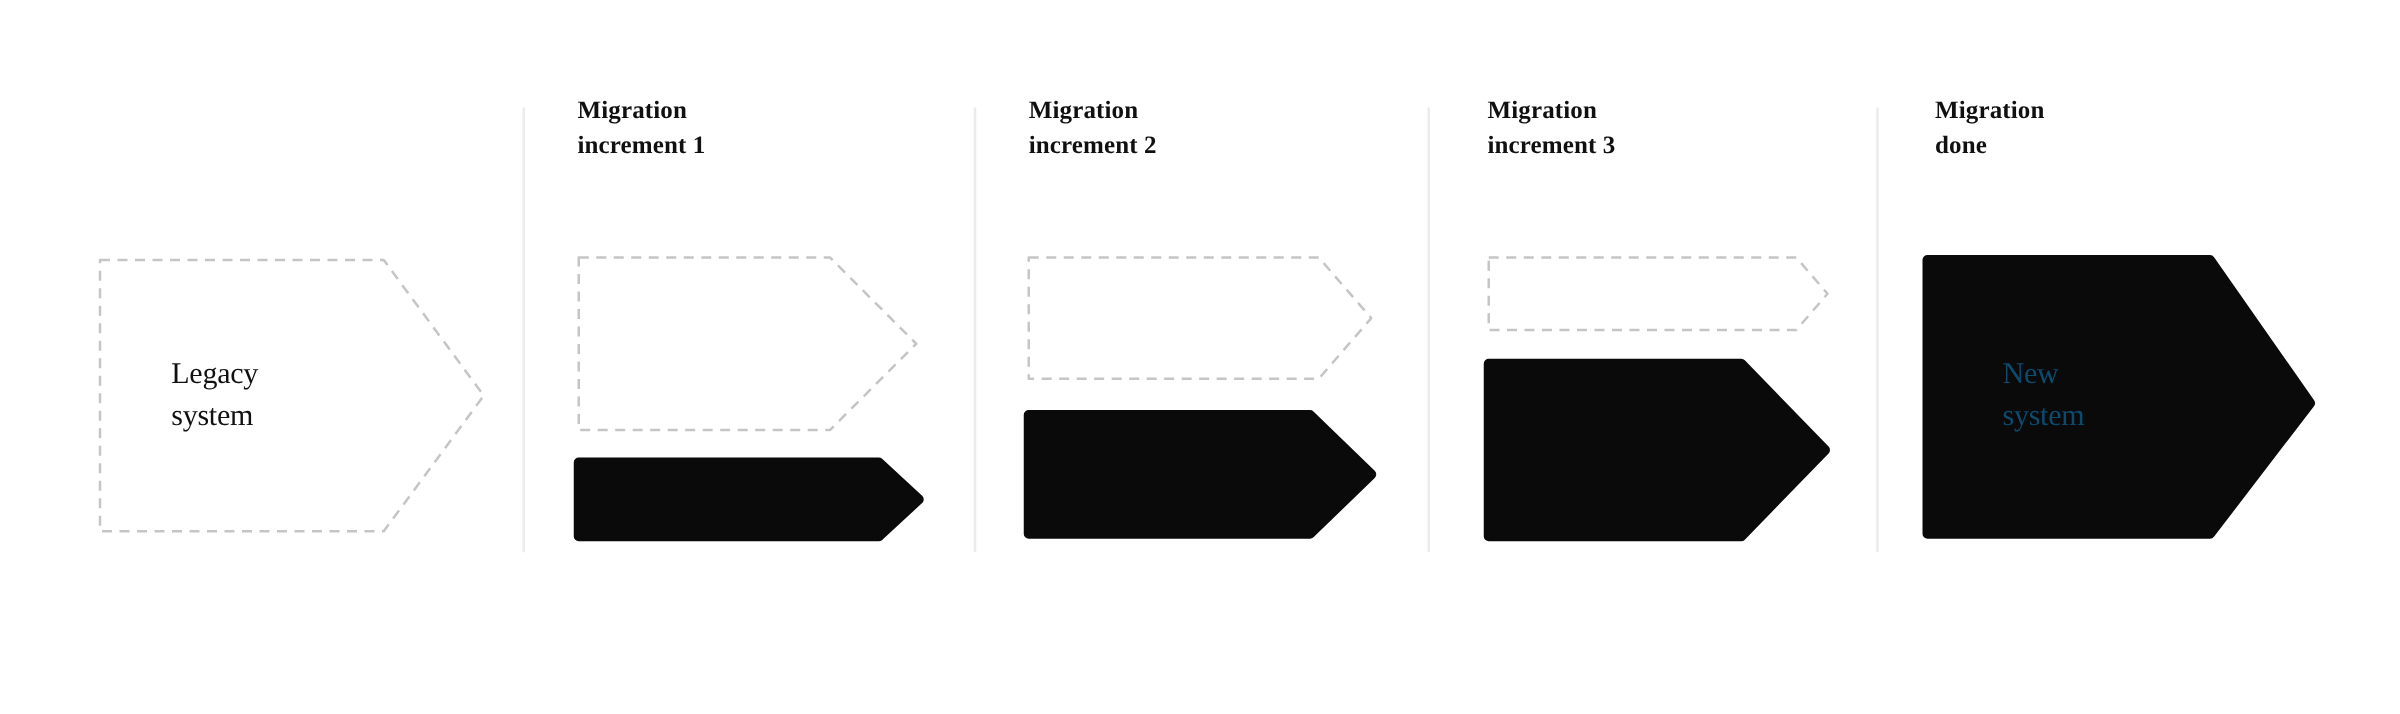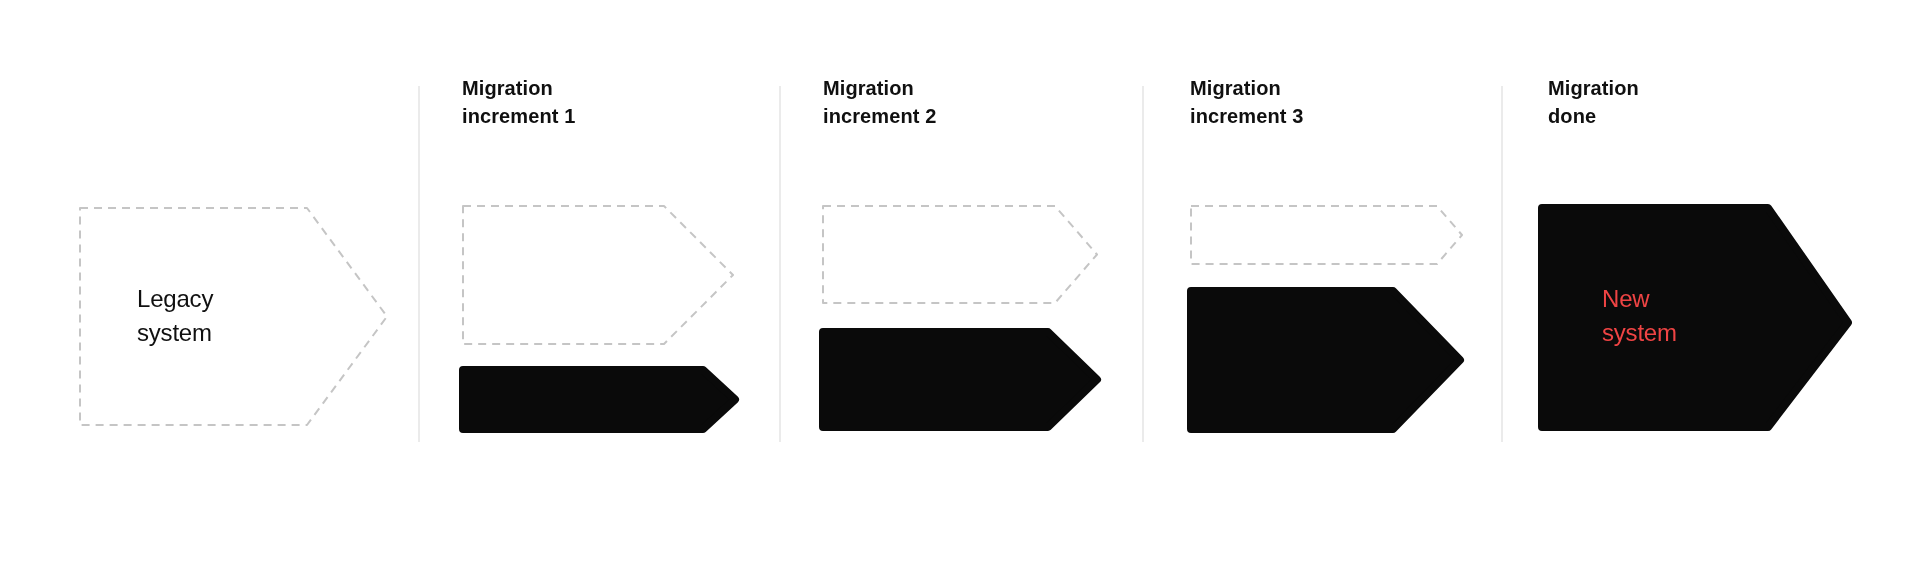--- a/index.html
+++ b/index.html
@@ -6,21 +6,21 @@
     margin: 0;
     padding: 0;
     background: #ffffff;
   }
   .canvas {
     position: relative;
     width: 1920px;
     height: 442px;
     background: #ffffff;
     overflow: hidden;
-    font-family: Liberation Sans, sans-serif;
+    font-family: Liberation Serif, serif;
   }
   .divider {
     position: absolute;
     top: 86px;
     width: 2px;
     height: 406px;
     background: #ebebeb;
   }
   .col-header {
     position: absolute;
@@ -52,21 +52,21 @@
   }
   .shape-label {
     position: absolute;
     font-size: 24px;
     line-height: 34px;
     font-weight: 500;
     letter-spacing: -0.2px;
     white-space: pre-line;
   }
   .label-dark { color: #101010; }
-  .label-light { color: #ef4444; }
+  .label-light { color: #0c4a6e; }
 </style>
 </head>
 <body>
 
 <div class="canvas">
 
   <div class="divider" style="left:418px"></div>
   <div class="divider" style="left:779px"></div>
   <div class="divider" style="left:1142px"></div>
   <div class="divider" style="left:1501px"></div>

